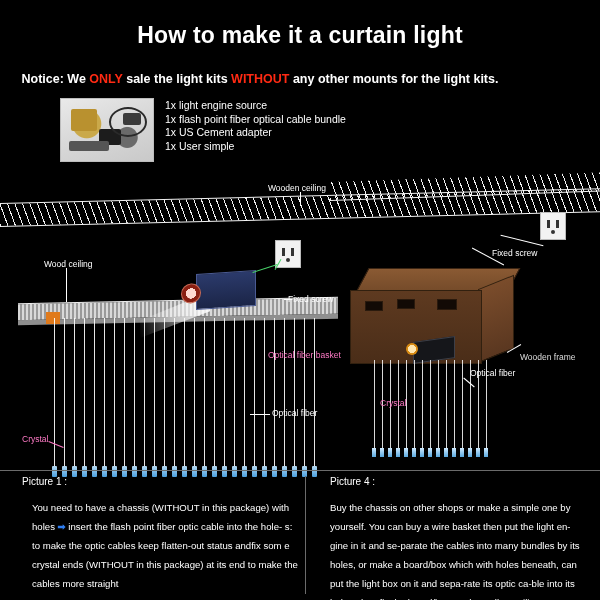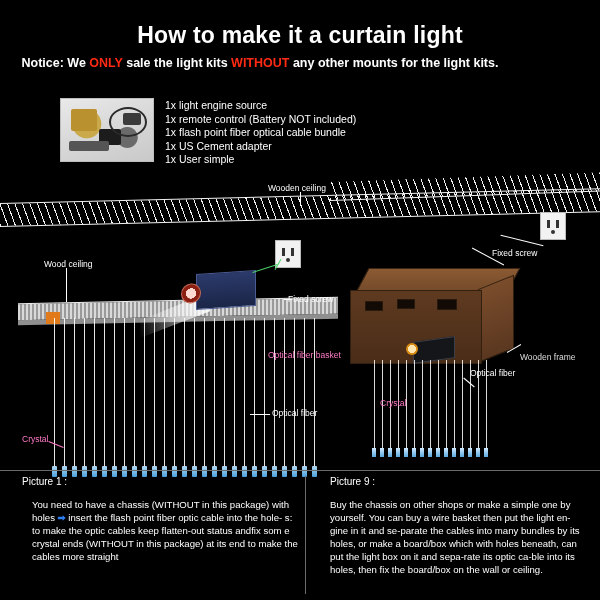--- a/index.html
+++ b/index.html
@@ -4,21 +4,21 @@
 <style>
   html,body{margin:0;padding:0;background:#000;}
   body{width:600px;height:600px;overflow:hidden;font-family:"Liberation Sans",sans-serif;color:#fff;}
   #stage{position:relative;width:600px;height:600px;background:#000;}
 
   .title{
     position:absolute;top:22px;left:0;width:600px;text-align:center;
     font-size:23px;font-weight:bold;color:#ffffff;letter-spacing:.2px;
   }
   .notice{
-    position:absolute;top:56px;left:0;width:520px;text-align:center;
+    position:absolute;top:72px;left:0;width:520px;text-align:center;
     font-size:12.5px;font-weight:bold;color:#ffffff;
   }
   .notice .hl{color:#ff2a13;}
 
   
   .photo{
     position:absolute;left:60px;top:98px;width:92px;height:62px;
     background:
       radial-gradient(circle at 28% 40%, #caa94a 0 14px, rgba(0,0,0,0) 15px),
       radial-gradient(circle at 72% 62%, #6a6a6a 0 10px, rgba(0,0,0,0) 11px),
@@ -130,21 +130,21 @@
   }
   .rfibers{position:absolute;left:372px;top:360px;width:120px;height:90px;}
   .rfibers i{position:absolute;top:0;width:1px;background:#fff;opacity:.85;}
   .rcrystals{position:absolute;left:372px;top:448px;width:120px;height:10px;}
   .rcrystals i{position:absolute;top:0;width:4px;height:9px;background:linear-gradient(180deg,#cfeaff,#59a9e0);}
 
   .divider{position:absolute;left:0;top:470px;width:600px;height:1px;background:#6b6b6b;}
   .vdiv{position:absolute;left:305px;top:476px;width:1px;height:118px;background:#6b6b6b;}
 
   .picttitle{position:absolute;font-size:10px;color:#ffffff;}
-  .bodytext{position:absolute;font-size:9.6px;line-height:13px;color:#ffffff;}
+  .bodytext{position:absolute;font-size:9.6px;line-height:19px;color:#ffffff;}
   .arrow{display:inline-block;color:#2f7ef0;font-weight:bold;}
 </style>
 </head>
 <body>
 
 <div id="stage">
 
   <div class="title">How to make it a curtain light</div>
 
   <div class="notice">
@@ -154,21 +154,20 @@
   <div class="photo">
     <span class="blk b1"></span>
     <span class="blk b2"></span>
     <span class="blk b3"></span>
     <span class="blk b4"></span>
     <span class="wire"></span>
   </div>
 
   <div class="pkg">
     <div>1x light engine source</div>
-    <div>1x remote control (Battery NOT included)</div>
     <div>1x flash point fiber optical cable bundle</div>
     <div>1x US Cement adapter</div>
     <div>1x User simple</div>
   </div>
 
   <div class="hatch2"></div>
   <div class="hatch"></div>
   <div class="lbl" style="left:268px;top:183px;">Wooden ceiling</div>
   <div class="wline" style="left:300px;top:192px;width:1px;height:14px;background:#fff;"></div>
 
@@ -331,21 +330,21 @@
   <div class="bodytext" style="left:32px;top:498px;width:266px;">
     <span>You need to have a chassis (WITHOUT in this package) with</span>
     <span>holes</span>
     <span class="arrow">➡</span>
     <span>insert the flash point fiber optic cable into the hole-</span>
     <span>s: to make the optic cables keep flatten-out status andfix som</span>
     <span>e crystal ends (WITHOUT in this package) at its end to make</span>
     <span>the cables more straight</span>
   </div>
 
-  <div class="picttitle" style="left:330px;top:476px;">Picture 9 :</div>
+  <div class="picttitle" style="left:330px;top:476px;">Picture 4 :</div>
   <div class="bodytext" style="left:330px;top:498px;width:258px;">
     <span>Buy the chassis on other shops or make a simple one by</span>
     <span>yourself. You can buy a wire basket then put the light en-</span>
     <span>gine in it and se-parate the cables into many bundles by</span>
     <span>its holes, or make a board/box which with holes beneath,</span>
     <span>can put the light box on it and sepa-rate its optic ca-ble</span>
     <span>into its holes, then fix the board/box on the wall or ceiling.</span>
   </div>
 
 </div>

